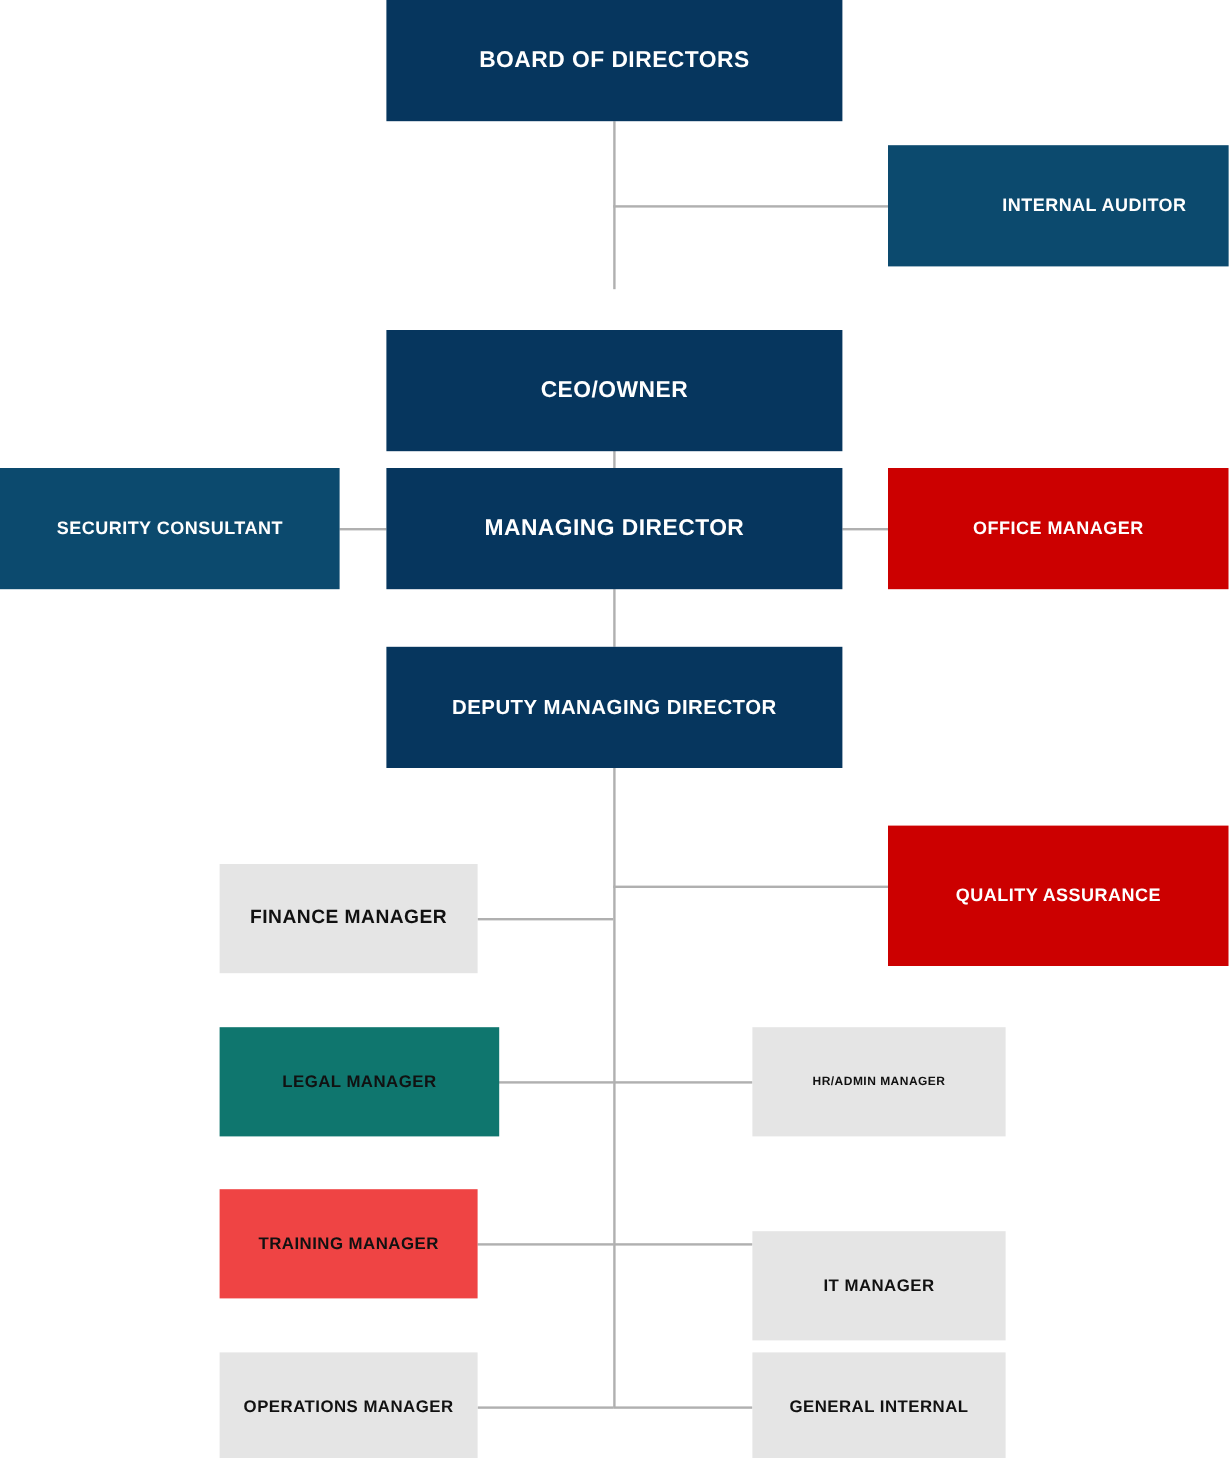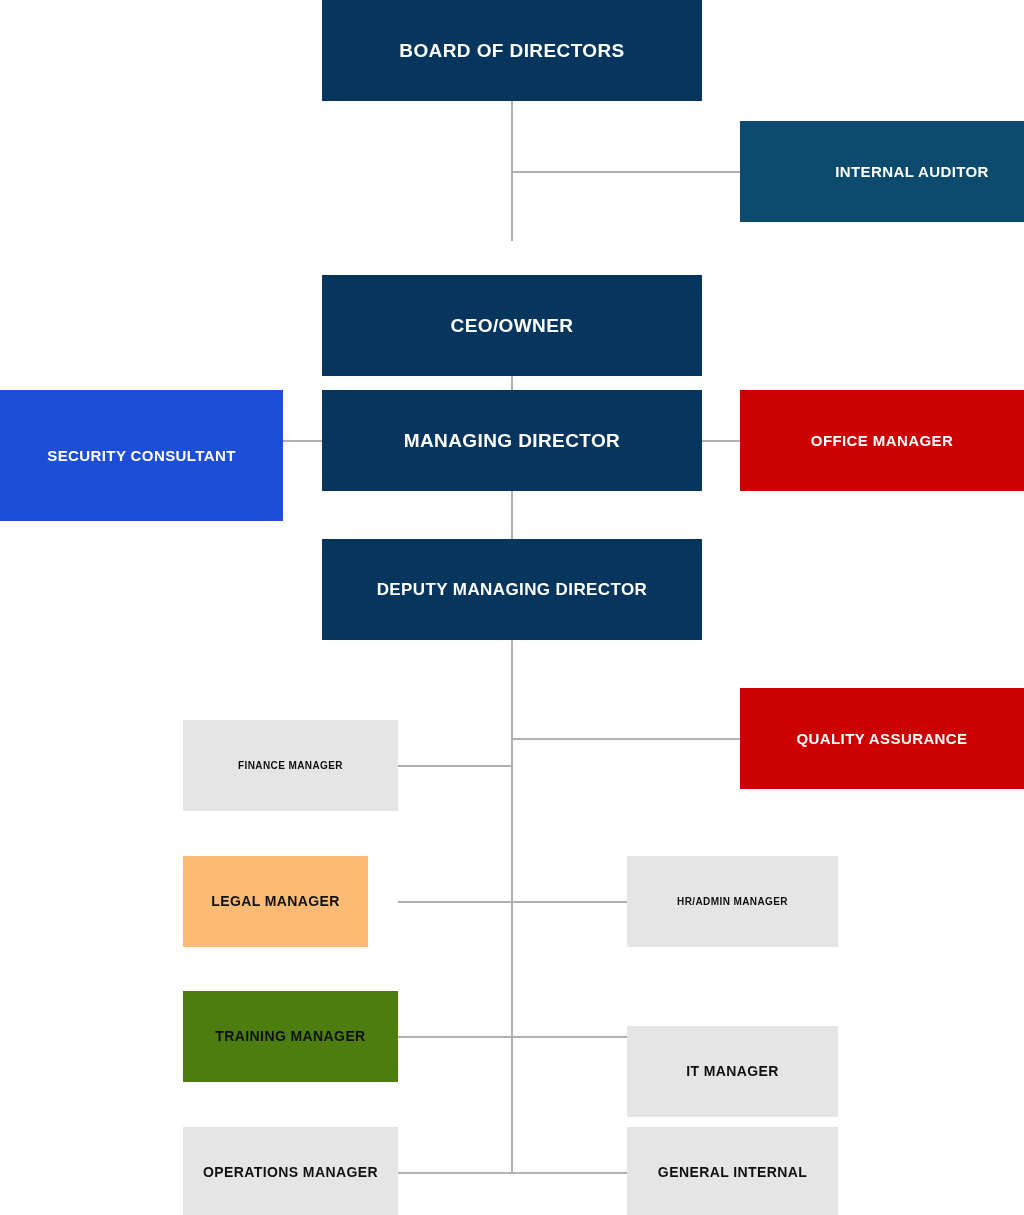--- a/index.html
+++ b/index.html
@@ -80,45 +80,45 @@
   <div id="node-layer">
       <div class="node node-primary" style="left: 322px; top: 0px; width: 380px; height: 101px; background: rgb(6, 54, 94); color: rgb(255, 255, 255);">
         <span class="label" style="font-size: 19px;">BOARD OF DIRECTORS</span>
       </div>
       <div class="node node-accent" style="left: 740px; top: 121px; width: 344px; height: 101px; background: #0c4a6e; color: rgb(255, 255, 255);">
         <span class="label" style="font-size: 15px;">INTERNAL AUDITOR</span>
       </div>
       <div class="node node-primary" style="left: 322px; top: 241px; width: 380px; height: 101px; background: rgb(6, 54, 94); color: rgb(255, 255, 255); margin-top: 34px;">
         <span class="label" style="font-size: 19px;">CEO/OWNER</span>
       </div>
-      <div class="node node-accent" style="left: 0px; top: 390px; width: 283px; height: 131px; background: #1d4ed8; color: rgb(255, 255, 255);">
+      <div class="node node-accent" style="left: 0px; top: 390px; width: 283px; height: 101px; background: #0c4a6e; color: rgb(255, 255, 255);">
         <span class="label" style="font-size: 15px;">SECURITY CONSULTANT</span>
       </div>
       <div class="node node-primary" style="left: 322px; top: 390px; width: 380px; height: 101px; background: rgb(6, 54, 94); color: rgb(255, 255, 255);">
         <span class="label" style="font-size: 19px;">MANAGING DIRECTOR</span>
       </div>
       <div class="node node-accent" style="left: 740px; top: 390px; width: 284px; height: 101px; background: rgb(204, 0, 0); color: rgb(255, 255, 255);">
         <span class="label" style="font-size: 15px;">OFFICE MANAGER</span>
       </div>
       <div class="node node-primary" style="left: 322px; top: 539px; width: 380px; height: 101px; background: rgb(6, 54, 94); color: rgb(255, 255, 255);">
         <span class="label" style="font-size: 17px;">DEPUTY MANAGING DIRECTOR</span>
       </div>
-      <div class="node node-accent" style="left: 740px; top: 688px; width: 284px; height: 101px; background: rgb(204, 0, 0); color: rgb(255, 255, 255);">
+      <div class="node node-accent" style="left: 740px; top: 688px; width: 284px; height: 117px; background: rgb(204, 0, 0); color: rgb(255, 255, 255);">
         <span class="label" style="font-size: 15px;">QUALITY ASSURANCE</span>
       </div>
       <div class="node node-plain" style="left: 183px; top: 720px; width: 215px; height: 91px; background: rgb(229, 229, 229); color: rgb(17, 17, 17);">
-        <span class="label" style="font-size: 10px;">FINANCE MANAGER</span>
+        <span class="label" style="font-size: 16px;">FINANCE MANAGER</span>
       </div>
-      <div class="node node-plain" style="left: 183px; top: 856px; width: 185px; height: 91px; background: #fdba74; color: rgb(17, 17, 17);">
+      <div class="node node-plain" style="left: 183px; top: 856px; width: 233px; height: 91px; background: #0f766e; color: rgb(17, 17, 17);">
         <span class="label" style="font-size: 14px;">LEGAL MANAGER</span>
       </div>
       <div class="node node-plain" style="left: 627px; top: 856px; width: 211px; height: 91px; background: rgb(229, 229, 229); color: rgb(17, 17, 17);">
         <span class="label" style="font-size: 10px;">HR/ADMIN MANAGER</span>
       </div>
-      <div class="node node-plain" style="left: 183px; top: 991px; width: 215px; height: 91px; background: #4d7c0f; color: rgb(17, 17, 17);">
+      <div class="node node-plain" style="left: 183px; top: 991px; width: 215px; height: 91px; background: #ef4444; color: rgb(17, 17, 17);">
         <span class="label" style="font-size: 14px;">TRAINING MANAGER</span>
       </div>
       <div class="node node-plain" style="left: 627px; top: 991px; width: 211px; height: 91px; background: rgb(229, 229, 229); color: rgb(17, 17, 17); margin-top: 35px;">
         <span class="label" style="font-size: 14px;">IT MANAGER</span>
       </div>
       <div class="node node-plain" style="left: 183px; top: 1127px; width: 215px; height: 91px; background: rgb(229, 229, 229); color: rgb(17, 17, 17);">
         <span class="label" style="font-size: 14px;">OPERATIONS MANAGER</span>
       </div>
       <div class="node node-plain" style="left: 627px; top: 1127px; width: 211px; height: 91px; background: rgb(229, 229, 229); color: rgb(17, 17, 17);">
         <span class="label" style="font-size: 14px;">GENERAL INTERNAL</span>

